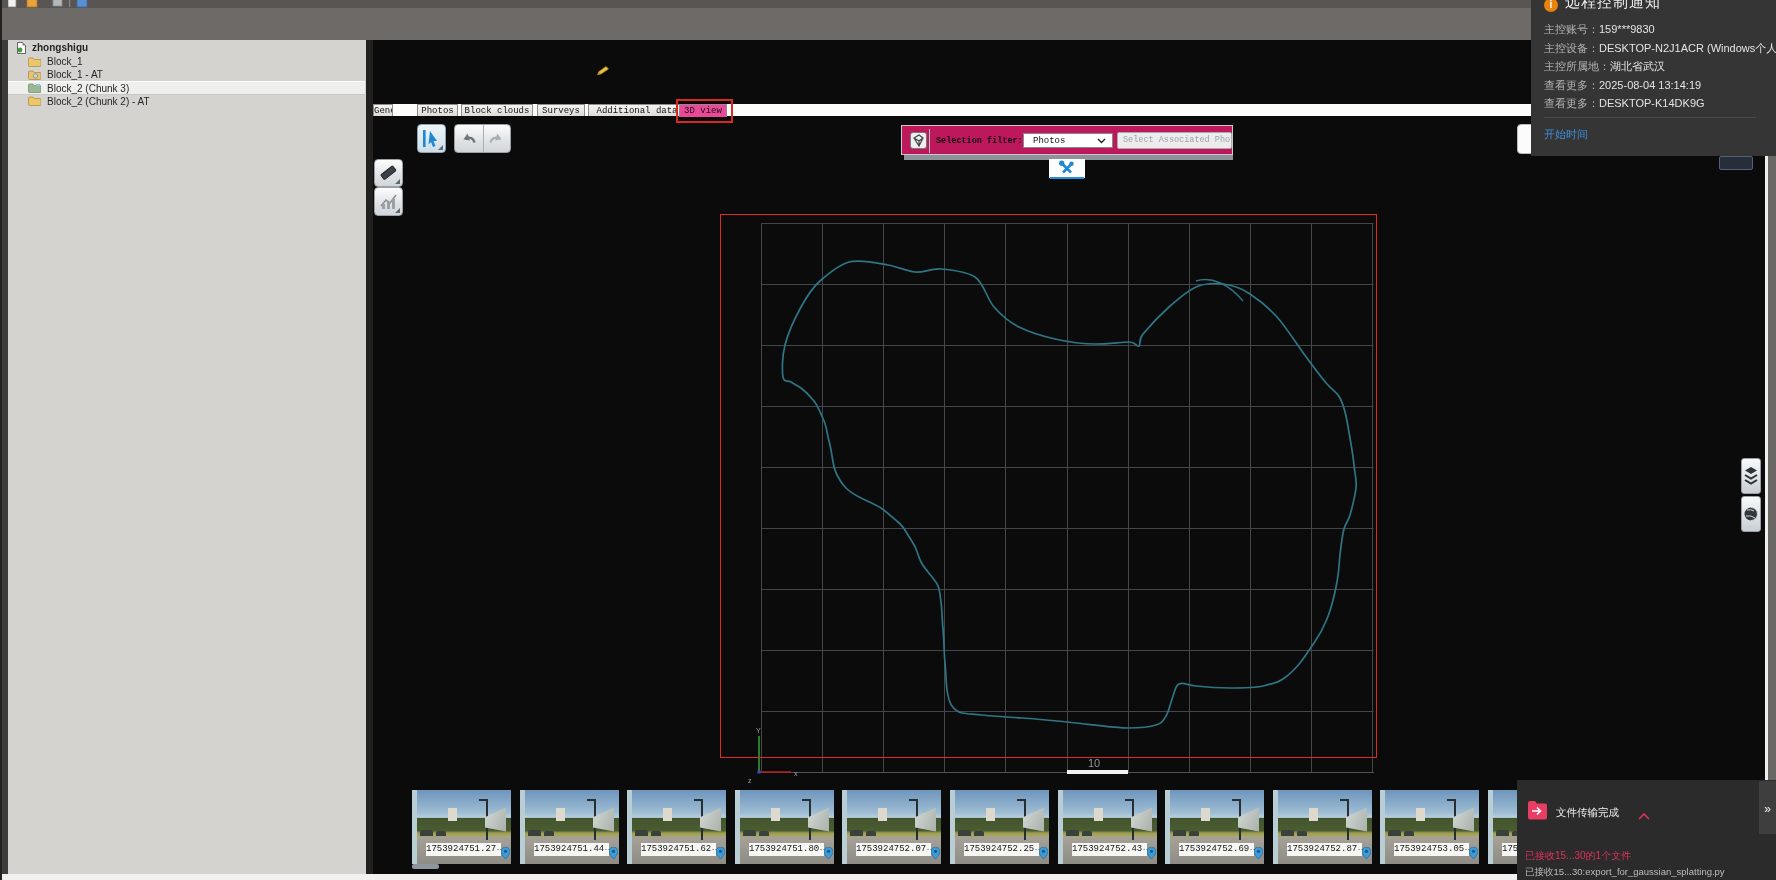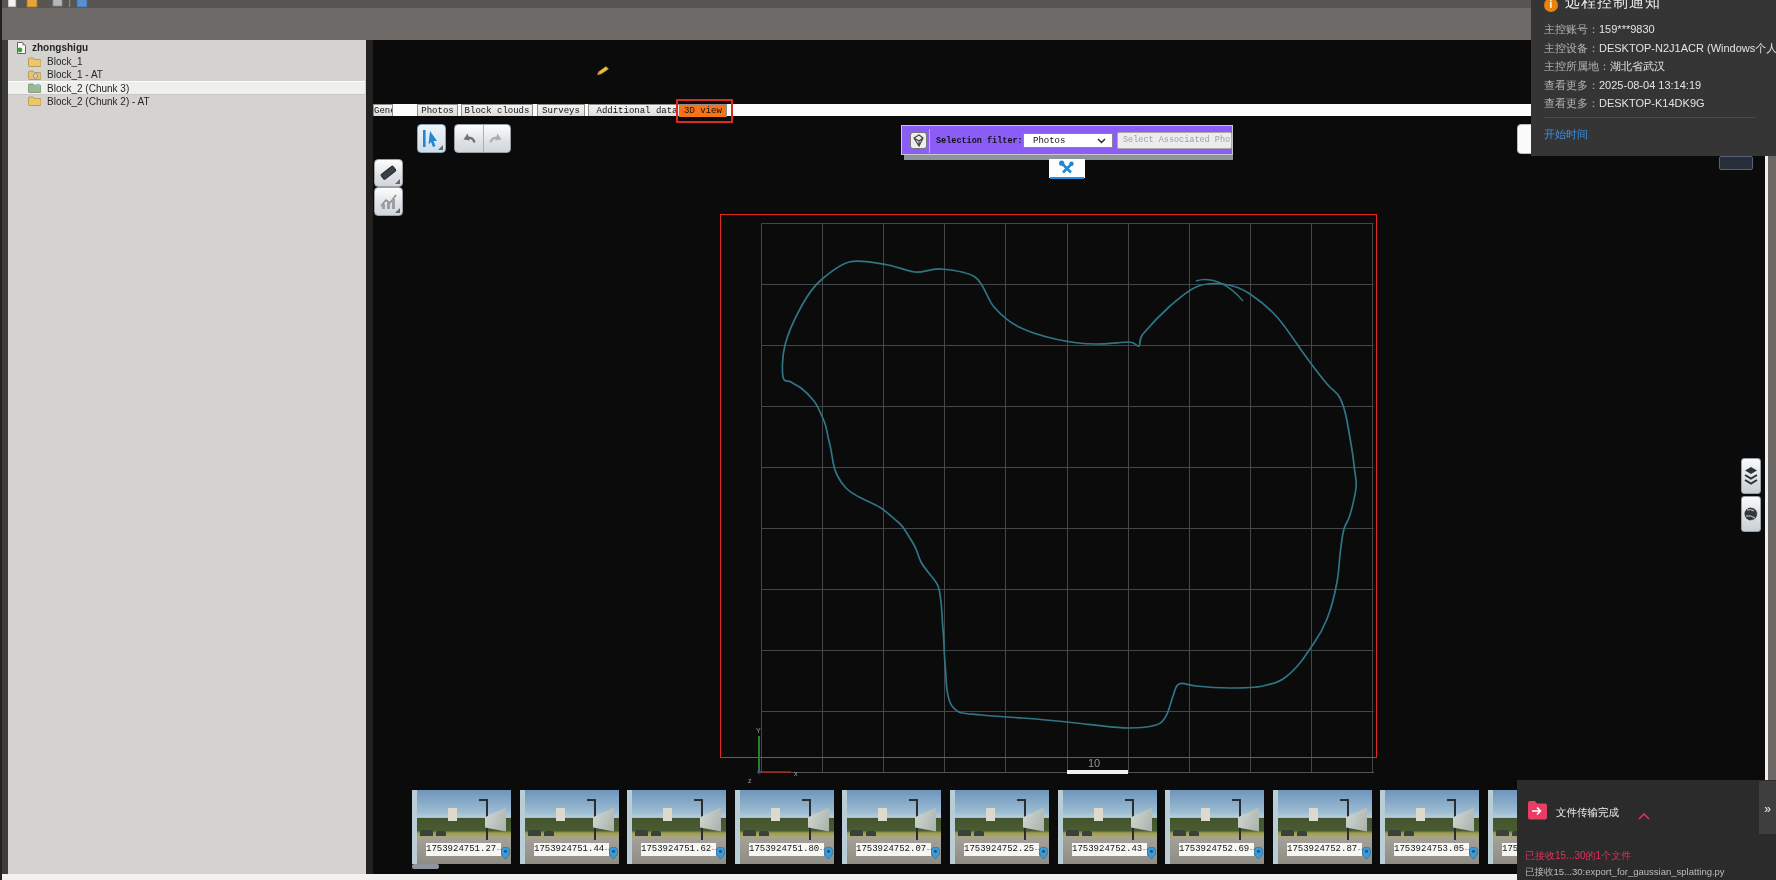--- a/index.html
+++ b/index.html
@@ -26,38 +26,38 @@
 .trow{position:absolute;left:2px;width:358px;height:13px;line-height:13px}
 .trow .lbl{position:absolute;top:0}
 #selrow{position:absolute;left:0;top:41px;width:357px;height:14px;background:#efefed;border-top:1px solid #fdfdfd;border-bottom:1px solid #c8c8c6}
 
 #mainhdr{left:373px;top:40px;width:1403px;height:64px;background:#fcfcfb}
 .bluetxt{position:absolute;color:#3d4da5;font-family:"Liberation Mono",monospace;white-space:pre}
 
 #subtabs{left:373px;top:104px;width:1403px;height:12px;background:#fcfcfb}
 #tabsline{left:373px;top:116px;width:1403px;height:2px;background:#090909}
 .stab{position:absolute;top:0;height:13px;line-height:13px;text-align:center;font-family:"Liberation Mono",monospace;font-size:9px;color:#111;background:linear-gradient(#f5f4f2,#dcd9d4);border:1px solid #8f8d89;border-bottom:none;white-space:nowrap;overflow:hidden}
-#stabsel{background:#f97316;z-index:2}
+#stabsel{background:#ec4899;z-index:2}
 #redbox{left:676px;top:99px;width:57px;height:24px;border:2px solid #d92a22;z-index:5}
 
 #vp{left:373px;top:118px;width:1392px;height:756px;background:#0b0b0b}
 
 #wline{left:1765px;top:118px;width:3px;height:662px;background:#f0efee}
 #rcol{left:1768px;top:118px;width:8px;height:662px;background:#6b6764}
 
 #botbar{left:2px;top:874px;width:1515px;height:6px;background:#f2f1ef}
 
 .vbtn{position:absolute;border:1px solid #9aa0a6;border-radius:4px;background:linear-gradient(#fdfdfd,#dfe2e5 60%,#d2d6da)}
 .corner:after{content:"";position:absolute;right:2px;bottom:2px;border-left:5px solid transparent;border-bottom:5px solid #5a6a74}
 #selbtn{left:44px;top:6px;width:29px;height:29px;background:linear-gradient(#eef5fa,#cfdde8);border-color:#8ca4b4}
 #unredo{left:81px;top:6px;width:57px;height:29px}
 #unredo .div{position:absolute;left:28px;top:0;width:1px;height:27px;background:#aab0b6}
 #measure1{left:1px;top:41px;width:29px;height:28px}
 #measure2{left:1px;top:69px;width:29px;height:29px}
-#selbar{position:absolute;left:528px;top:7px;width:332px;height:30px;background:#8b5cf6;border:1px solid #c8c8c8}
+#selbar{position:absolute;left:528px;top:7px;width:332px;height:30px;background:#be185d;border:1px solid #c8c8c8}
 #selbar .ibtn{position:absolute;left:8px;top:6px;width:17px;height:17px;border:1px solid #777;border-radius:3px;background:#eee}
 #selbar .vdiv{position:absolute;left:27px;top:3px;width:1px;height:24px;background:#bbb}
 #selbar .slbl{position:absolute;left:34px;top:10px;font-family:"Liberation Mono",monospace;font-weight:bold;font-size:8.5px;color:#111}
 #selbar .dd{position:absolute;left:121px;top:7px;width:90px;height:15px;background:#fff;border:1px solid #888;font-family:"Liberation Mono",monospace;font-size:9px;color:#111;line-height:14px;padding-left:9px}
 #selbar .disbtn{position:absolute;left:215px;top:6px;width:115px;height:17px;background:#ececec;border:1px solid #aaa;border-radius:2px;font-family:"Liberation Mono",monospace;font-size:8.5px;color:#9aa2aa;line-height:15px;text-align:left;padding-left:5px;white-space:nowrap;overflow:hidden}
 #graystrip{position:absolute;left:531px;top:37px;width:329px;height:5px;background:#8e939b}
 #toolstab{position:absolute;left:676px;top:41px;width:36px;height:19px;background:#fdfdfd}
 #toolstab .ul{position:absolute;left:1px;top:18px;width:34px;height:2px;background:#1f8fe8}
 #whitepart{position:absolute;left:1144px;top:6px;width:22px;height:30px;background:#fbfbfb;border-radius:4px;border:1px solid #bbb}
 #darkbtn{position:absolute;left:1346px;top:38px;width:34px;height:14px;background:#272e3a;border:1px solid #55617a;border-radius:2px}

